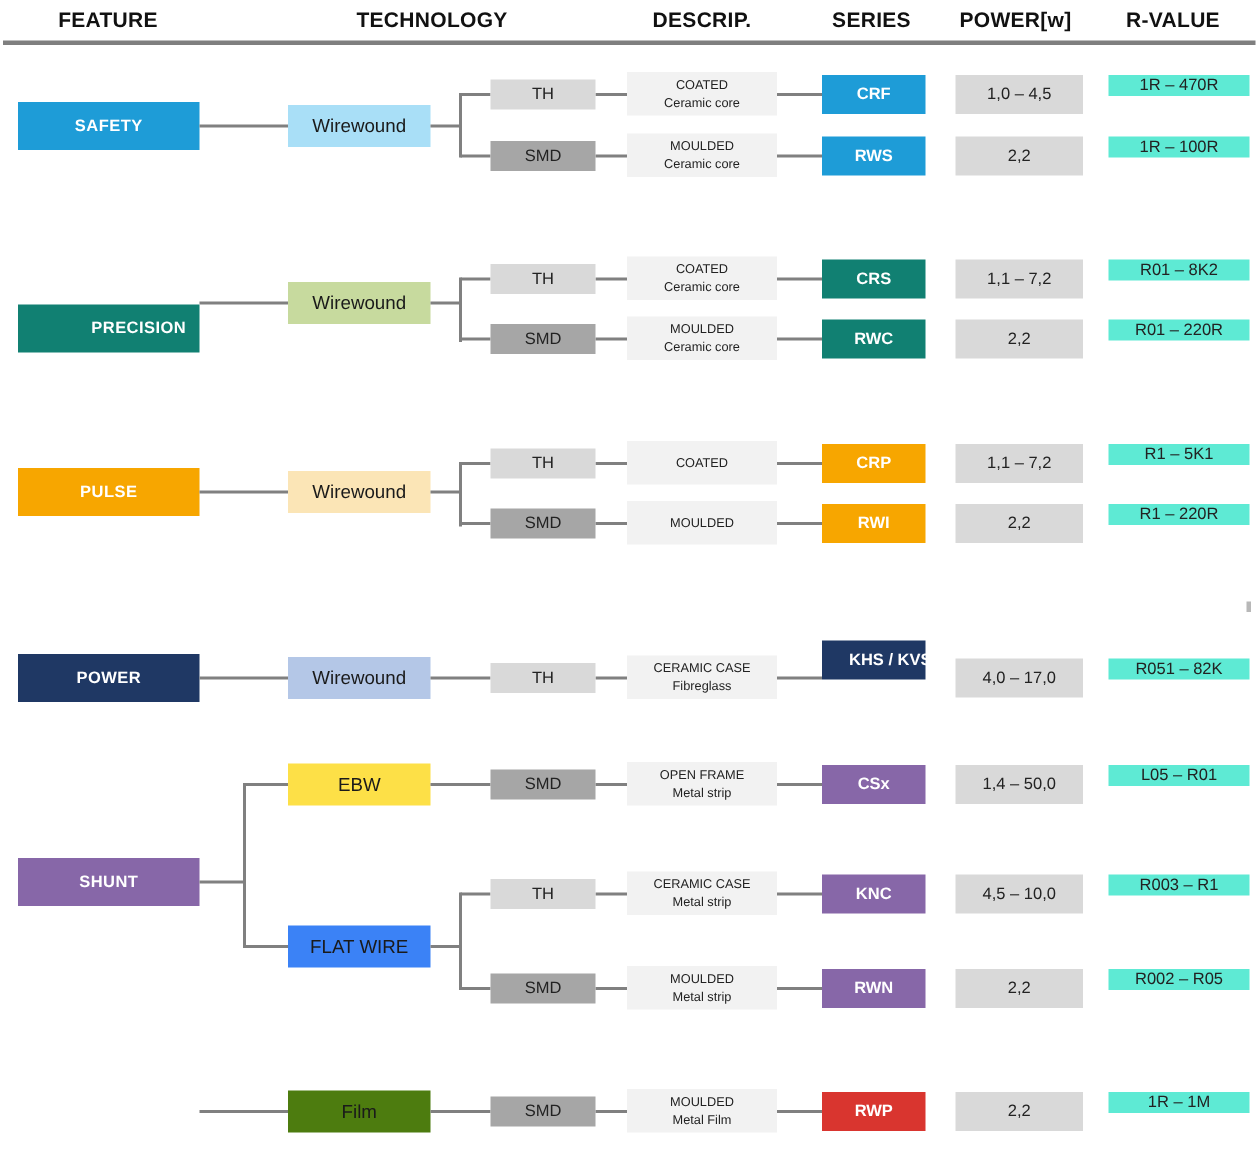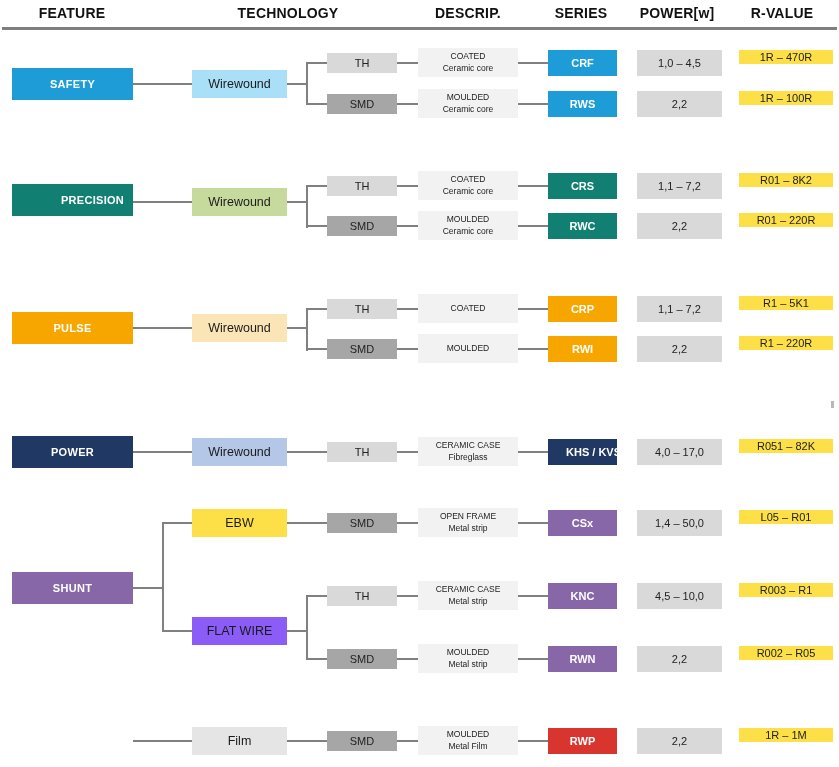--- a/index.html
+++ b/index.html
@@ -11,21 +11,21 @@
   .box{position:absolute;display:flex;flex-direction:column;align-items:center;
        justify-content:center;text-align:center;box-sizing:border-box;white-space:nowrap;}
   .feature{left:12px;width:121px;height:32px;color:#fff;font-weight:bold;
            font-size:11px;letter-spacing:.3px;}
   .tech{left:192px;width:95px;height:28px;font-size:12.5px;color:#1a1a1a;}
   .mount{left:327px;width:70px;height:20px;font-size:11px;color:#222;}
   .desc{left:418px;width:100px;height:29px;background:#F2F2F2;font-size:8.5px;
         color:#222;line-height:1.3;}
   .series{left:548px;width:69px;height:26px;color:#fff;font-weight:bold;font-size:11px;}
   .val{left:637px;width:85px;height:26px;background:#D9D9D9;font-size:11px;color:#222;}
-  .rval{left:739px;width:94px;height:14px;background:#fde047;font-size:11px;color:#222;}
+  .rval{left:739px;width:94px;height:14px;background:#5eead4;font-size:11px;color:#222;}
   .hl{position:absolute;height:2px;background:#808080;}
   .vl{position:absolute;width:2px;background:#808080;}
   .stray{position:absolute;left:831px;top:401px;width:3px;height:7px;background:#9a9a9a;opacity:.7;}
 </style>
 </head>
 <body>
 
 <div class="stage">
 
   <span class="hdr" style="left:72px">FEATURE</span>
@@ -59,21 +59,21 @@
 
   <div class="box mount" style="top: 94px; background: rgb(166, 166, 166);">SMD</div>
   <div class="box desc" style="top:89px">
     <span>MOULDED</span>
     <span>Ceramic core</span>
   </div>
   <div class="box series" style="top: 91px; background: rgb(30, 156, 215);">RWS</div>
   <div class="box val" style="top:91px">2,2</div>
   <div class="box rval" style="top:91px">1R – 100R</div>
 
-  <div class="box feature" style="top: 184px; background: rgb(17, 128, 114); padding-left: 40px;">PRECISION</div>
+  <div class="box feature" style="top: 203px; background: rgb(17, 128, 114); padding-left: 40px;">PRECISION</div>
   <div class="box tech" style="top: 188px; background: rgb(199, 218, 158);">Wirewound</div>
   <div class="hl" style="left:133px;top:201px;width:59px"></div>
   <div class="hl" style="left:287px;top:201px;width:20px"></div>
   <div class="vl" style="left:306px;top:185px;height:43px"></div>
   <div class="hl" style="left:307px;top:185px;width:20px"></div>
   <div class="hl" style="left:307px;top:225px;width:20px"></div>
   <div class="hl" style="left:397px;top:185px;width:21px"></div>
   <div class="hl" style="left:397px;top:225px;width:21px"></div>
   <div class="hl" style="left:518px;top:185px;width:30px"></div>
   <div class="hl" style="left:518px;top:225px;width:30px"></div>
@@ -129,21 +129,21 @@
   <div class="hl" style="left:133px;top:451px;width:59px"></div>
   <div class="hl" style="left:287px;top:451px;width:40px"></div>
   <div class="hl" style="left:397px;top:451px;width:21px"></div>
   <div class="hl" style="left:518px;top:451px;width:30px"></div>
 
   <div class="box mount" style="top: 442px; background: rgb(217, 217, 217);">TH</div>
   <div class="box desc" style="top:437px">
     <span>CERAMIC CASE</span>
     <span>Fibreglass</span>
   </div>
-  <div class="box series" style="top: 439px; background: rgb(31, 56, 100); padding-left: 22px;">KHS / KVS</div>
+  <div class="box series" style="top: 427px; background: rgb(31, 56, 100); padding-left: 22px;">KHS / KVS</div>
   <div class="box val" style="top:439px">4,0 – 17,0</div>
   <div class="box rval" style="top:439px">R051 – 82K</div>
   <div class="stray"></div>
 
   <div class="box feature" style="top: 572px; background: rgb(135, 103, 168);">SHUNT</div>
   <div class="hl" style="left:133px;top:587px;width:30px"></div>
   <div class="vl" style="left:162px;top:522px;height:110px"></div>
   <div class="hl" style="left:163px;top:522px;width:29px"></div>
   <div class="hl" style="left:163px;top:630px;width:29px"></div>
 
@@ -153,21 +153,21 @@
   <div class="hl" style="left:518px;top:522px;width:30px"></div>
   <div class="box mount" style="top: 513px; background: rgb(166, 166, 166);">SMD</div>
   <div class="box desc" style="top:508px">
     <span>OPEN FRAME</span>
     <span>Metal strip</span>
   </div>
   <div class="box series" style="top: 510px; background: rgb(135, 103, 168);">CSx</div>
   <div class="box val" style="top:510px">1,4 – 50,0</div>
   <div class="box rval" style="top:510px">L05 – R01</div>
 
-  <div class="box tech" style="top: 617px; background: #8b5cf6; text-align: right;">FLAT WIRE</div>
+  <div class="box tech" style="top: 617px; background: #3b82f6; text-align: right;">FLAT WIRE</div>
   <div class="hl" style="left:287px;top:630px;width:20px"></div>
   <div class="vl" style="left:306px;top:595px;height:65px"></div>
   <div class="hl" style="left:307px;top:595px;width:20px"></div>
   <div class="hl" style="left:307px;top:658px;width:20px"></div>
   <div class="hl" style="left:397px;top:595px;width:21px"></div>
   <div class="hl" style="left:397px;top:658px;width:21px"></div>
   <div class="hl" style="left:518px;top:595px;width:30px"></div>
   <div class="hl" style="left:518px;top:658px;width:30px"></div>
 
   <div class="box mount" style="top: 586px; background: rgb(217, 217, 217);">TH</div>
@@ -181,21 +181,21 @@
 
   <div class="box mount" style="top: 649px; background: rgb(166, 166, 166);">SMD</div>
   <div class="box desc" style="top:644px">
     <span>MOULDED</span>
     <span>Metal strip</span>
   </div>
   <div class="box series" style="top: 646px; background: rgb(135, 103, 168);">RWN</div>
   <div class="box val" style="top:646px">2,2</div>
   <div class="box rval" style="top:646px">R002 – R05</div>
 
-  <div class="box tech" style="top: 727px; background: #e5e5e5;">Film</div>
+  <div class="box tech" style="top: 727px; background: #4d7c0f;">Film</div>
   <div class="hl" style="left:133px;top:740px;width:59px"></div>
   <div class="hl" style="left:287px;top:740px;width:40px"></div>
   <div class="hl" style="left:397px;top:740px;width:21px"></div>
   <div class="hl" style="left:518px;top:740px;width:30px"></div>
 
   <div class="box mount" style="top: 731px; background: rgb(166, 166, 166);">SMD</div>
   <div class="box desc" style="top:726px">
     <span>MOULDED</span>
     <span>Metal Film</span>
   </div>

